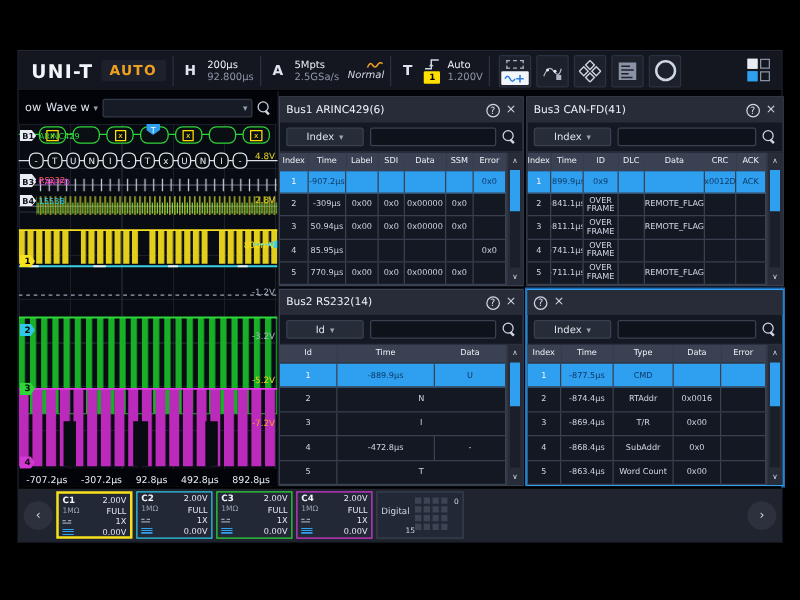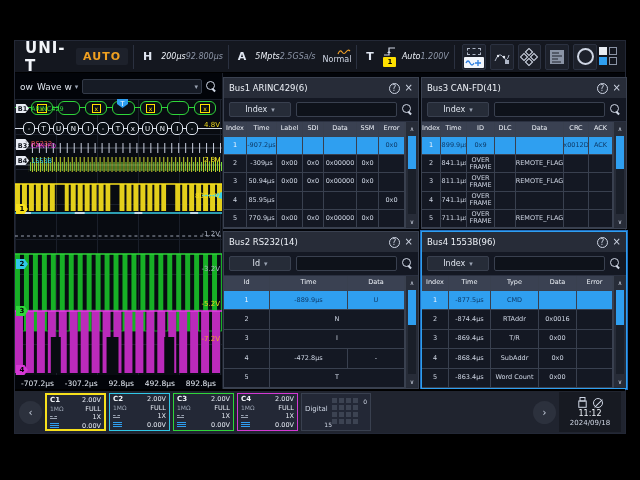--- a/index.html
+++ b/index.html
@@ -7,25 +7,25 @@
   .stage{position:relative;width:640px;height:480px;background:#000;overflow:hidden;}
   .screen{position:absolute;left:14px;top:40px;width:612px;height:394px;background:#05070c;border:1px solid #232836;}
 
   
   .toolbar{position:absolute;left:0;top:0;right:0;height:32px;background:#14171f;display:flex;align-items:center;padding:0 4px;border-bottom:1px solid #000;}
   .logo{font-size:15px;font-weight:bold;color:#f2f5fa;letter-spacing:1px;margin:0 6px;}
   .auto-badge{color:#f0a020;font-weight:bold;font-size:11px;background:#1d212b;padding:2px 7px;border-radius:2px;letter-spacing:1px;}
   .sep{width:1px;height:24px;background:#2b3140;margin:0 5px;}
   .tb-group{display:flex;align-items:center;gap:5px;}
   .tb-key{color:#dfe5f0;font-size:11px;font-weight:bold;padding:2px 4px;}
-  .tb-vals{display:flex;line-height:1.15;font-style:italic;}
+  .tb-vals{display:flex;flex-direction:column;line-height:1.15;}
   .tb-vals .v-main{font-size:8px;color:#eef2f8;}
   .tb-vals .v-sub{font-size:8px;color:#8d96a8;}
   .acq-right{display:flex;flex-direction:column;align-items:flex-end;line-height:1.1;margin-left:2px;}
-  .acq-right .normal{font-size:8px;color:#cfd6e4;}
+  .acq-right .normal{font-size:8px;color:#cfd6e4;font-style:italic;}
   .trig{display:flex;flex-direction:column;align-items:center;gap:1px;}
   .trig-badge{width:13px;height:10px;background:#ffe000;color:#000;font-size:7px;font-weight:bold;display:flex;align-items:center;justify-content:center;border-radius:1px;}
   .toolbtn{width:26px;height:26px;margin:0 2px;background:#1d212b;border:1px solid #2b3140;border-radius:2px;display:flex;align-items:center;justify-content:center;flex-direction:column;overflow:hidden;}
   .tool-display{padding:1px;}
   .tool-display .half-top{width:100%;height:11px;display:flex;align-items:center;justify-content:center;}
   .tool-display .dash-rect{width:14px;height:7px;border:1px dashed #aeb6c6;}
   .tool-display .half-bot{width:100%;height:11px;background:#f2f5fa;border-radius:1px;display:flex;align-items:center;justify-content:center;}
   .circle-tool{width:17px;height:17px;border:2px solid #cfd6e4;border-radius:50%;}
   .spacer{flex:1;}
   .grid-icon{width:19px;height:19px;display:grid;grid-template-columns:8px 8px;grid-template-rows:8px 8px;gap:2px;margin-right:4px;}
@@ -561,21 +561,20 @@
           <span class="scr-track">
                 <span class="scr-thumb"></span>
               </span>
           <span class="scr-btn">∨</span>
         </div>
       </div>
     </div>
 
     <div class="buswin active" style="left:406px;top:158px;width:206px;height:158px;">
       <div class="bus-titlebar">
-        <span class="bus-title">Bus4 1553B(96)</span>
         <span class="icon-help">?</span>
         <span class="icon-close">×</span>
       </div>
       <div class="bus-filter">
         <span class="filter-dd">
               <span>Index</span>
               <span class="caret">▾</span>
             </span>
         <span class="filter-input"></span>
         <span class="mag"></span>
@@ -714,27 +713,16 @@
             <span></span>
             <span></span>
             <span></span>
             <span></span>
           </span>
       <span class="dnum0">0</span>
       <span class="dnum15">15</span>
     </div>
     <span class="spacer"></span>
     <span class="nav-btn">›</span>
-    <div class="clock-panel">
-      <span class="clock-icons">
-        <svg width="9" height="11" viewBox="0 0 9 11">
-              <rect x="2" y="0.5" width="5" height="3.5" fill="none" stroke="#cfd6e4"></rect>
-              <rect x="0.8" y="4" width="7.4" height="6.3" fill="none" stroke="#cfd6e4"></rect>
-            </svg>
-        <span class="globe"></span>
-      </span>
-      <span class="clock-time">11:12</span>
-      <span class="clock-date">2024/09/18</span>
-    </div>
   </div>
 
  </div>
 </div>
 
 </body></html>

